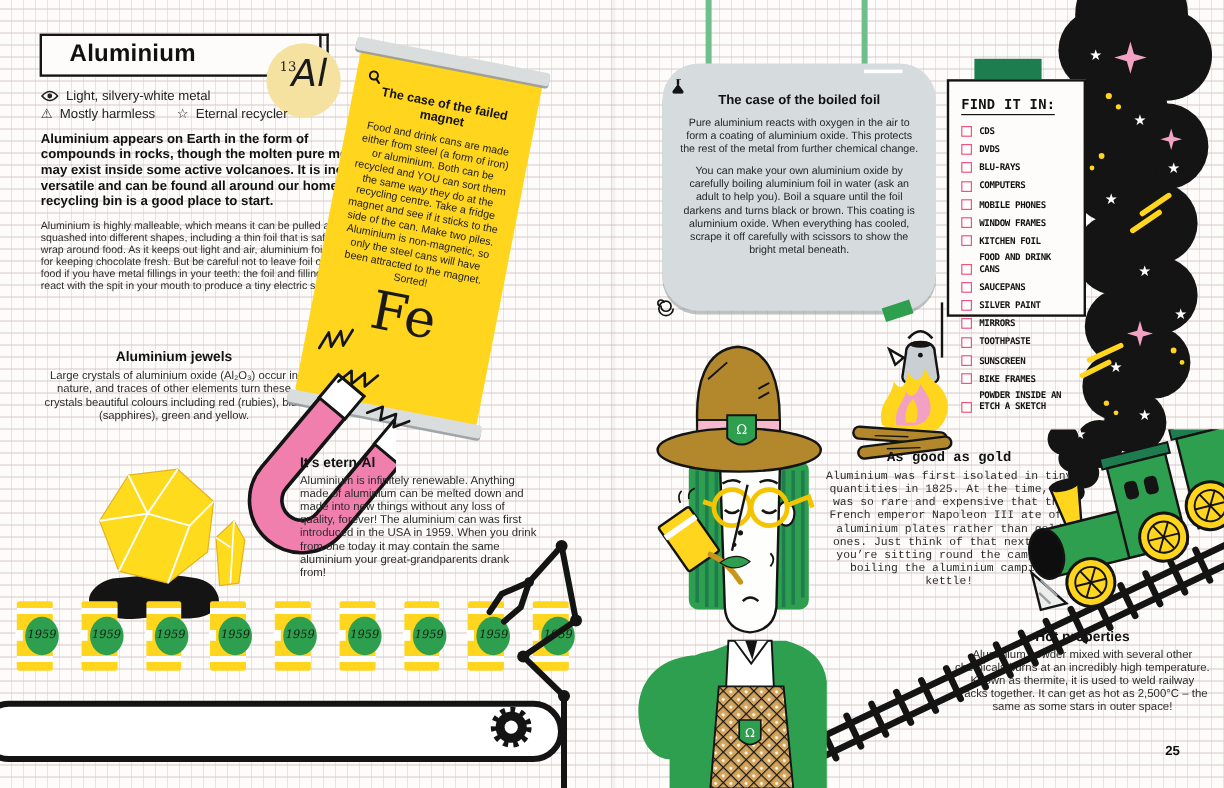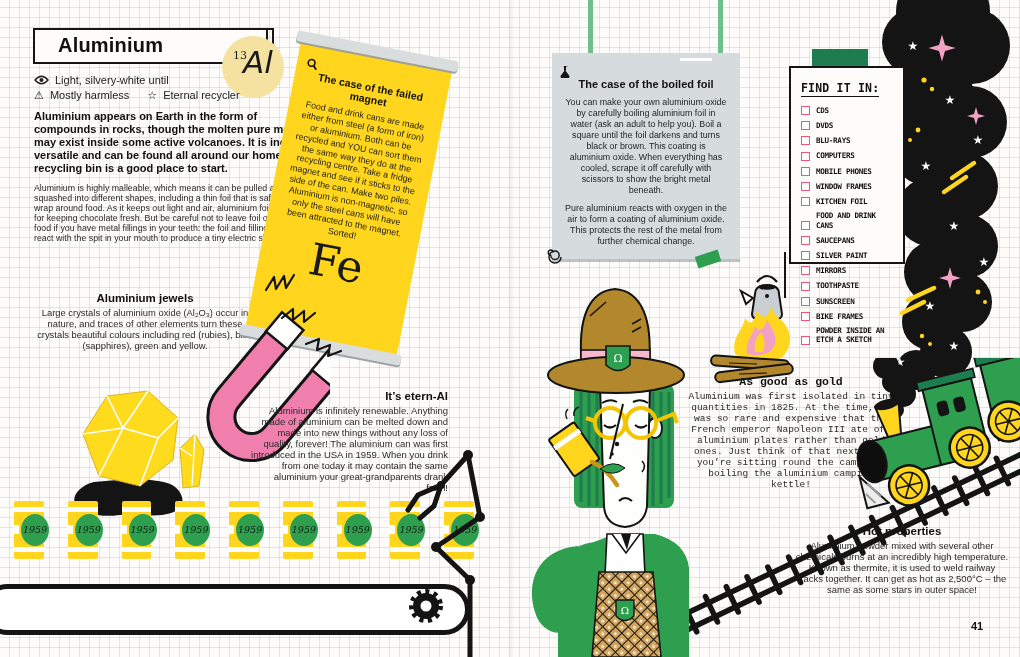--- a/index.html
+++ b/index.html
@@ -22,35 +22,35 @@
   .facts{left:34px;top:74px;width:300px;font-size:11px;color:#222;}
   .facts .row{display:flex;align-items:center;gap:6px;margin-bottom:3px;}
   .glyph{font-size:11px;line-height:1;}
   .intro{left:34px;top:110px;width:288px;font-size:11px;font-weight:bold;line-height:1.18;color:#111;}
   .body1{left:34px;top:183px;width:270px;font-size:8.8px;line-height:1.14;color:#2b2b2b;}
   
   .jewels{left:32px;top:292px;width:226px;text-align:center;}
   .jewels h3, .note h3{margin:0;font-size:11.5px;font-weight:bold;color:#111;}
   .jewels p{margin:3px 0 0;font-size:9.4px;line-height:1.18;color:#2b2b2b;}
   .note p{margin:3px 0 0;font-size:9.5px;line-height:1.16;color:#2b2b2b;}
-  .eternal{left:250px;top:390px;width:198px;text-align:right;}
+  .eternal{left:250px;top:380px;width:198px;text-align:left;}
   .gold{left:688px;top:375px;width:206px;text-align:center;font-family:Liberation Mono, monospace;}
   .hot{left:795px;top:525px;width:214px;text-align:center;}
   
   .bigcan{left:272px;top:52px;width:154px;height:292px;background:#FFD51E;transform:rotate(11deg);border-radius:4px;}
   .bigcan::before,.bigcan::after{content:"";position:absolute;left:-5px;right:-5px;height:11px;background:#D9DDDE;border-radius:3px;box-shadow:0 2px 0 rgba(150,155,158,.9);}
   .bigcan::before{top:-9px;} .bigcan::after{bottom:-9px;}
   .bigcan .inner{padding:16px 10px 6px;text-align:center;}
   .bigcan h3{margin:0;font-size:10.5px;font-weight:bold;line-height:1.15;color:#111;display:block;}
   .bigcan .mag{vertical-align:-2px;margin-right:2px;}
   .bigcan p{margin:6px 2px 0;font-size:8.9px;line-height:1.22;color:#1d1d1d;}
   .fe{margin-top:4px;font-size:44px;font-family:"DejaVu Serif",serif;color:#1a1a1a;line-height:1;}
   
   .string{top:0;width:5px;height:57px;background:#6FBF8B;}
-  .panel{left:552px;top:53px;width:188px;height:206px;background:#D6DBDE;box-shadow:0 3px 0 rgba(140,146,150,.55);}
+  .panel{left:552px;top:53px;width:228px;height:206px;background:#D6DBDE;box-shadow:0 3px 0 rgba(140,146,150,.55);border-radius:30px;}
   .panel .hi{position:absolute;right:28px;top:5px;width:32px;height:3px;background:#fff;}
   .panel h3{margin:13px 8px 0;font-size:11px;font-weight:bold;text-align:center;color:#111;}
   .panel p{margin:7px 13px 0;font-size:8.9px;line-height:1.24;text-align:center;color:#23272a;}
   .tape{right:20px;bottom:-6px;width:24px;height:12px;background:#2E9E4F;transform:rotate(-18deg);}
   
   .fiitab{left:812px;top:49px;width:56px;height:24px;background:#1E7D4F;}
   .fiibox{left:789px;top:66px;width:116px;height:198px;border:2px solid #141414;background:#FDFCFA;padding:10px 7px 6px 10px;box-sizing:border-box;z-index:3;}
   .fiibox h3{margin:0 0 8px;font-size:11.5px;font-weight:bold;font-family:"DejaVu Sans Mono",monospace;letter-spacing:.2px;border-bottom:1.6px solid #141414;display:inline-block;padding-bottom:1px;color:#111;}
   .fii-row{display:flex;gap:6px;margin-bottom:5.2px;align-items:flex-end;}
   .fii-box{flex:0 0 auto;width:7px;height:7px;border:1.8px solid #F0547A;background:#fff;margin-top:1px;}
@@ -79,21 +79,21 @@
     <span class="el-num">13</span>
     <span class="el-sym">Al</span>
   </div>
 
   <div class="abs facts">
     <div class="row">
       <svg width="15" height="10" viewBox="0 0 15 10">
           <path d="M1,5 Q7.5,-2.5 14,5 Q7.5,12.5 1,5 Z" fill="none" stroke="#222" stroke-width="1.4"></path>
           <circle cx="7.5" cy="5" r="2" fill="#222"></circle>
         </svg>
-      <span>Light, silvery-white until</span>
+      <span>Light, silvery-white metal</span>
     </div>
     <div class="row">
       <span class="glyph">⚠</span>
       <span>Mostly harmless</span>
       <span style="width:6px"></span>
       <span class="glyph">☆</span>
       <span>Eternal recycler</span>
     </div>
   </div>
 
@@ -199,22 +199,22 @@
   </svg>
 
   <div class="abs string" style="left:588px;"></div>
   <div class="abs string" style="left:718px;"></div>
 
   <div class="abs panel">
     <div class="hi"></div>
     <h3><svg width="11" height="12" viewBox="0 0 11 12" style="vertical-align:-2px;margin-right:3px;">
           <path d="M3.5,0 h4 M4.5,0 v4 l4.5,6 q0.5,2 -1.5,2 h-5 q-2,0 -1.5,-2 l4.5,-6 v-4" fill="#141414" stroke="#141414" stroke-width="1"></path>
         </svg><span>The case of the boiled foil</span></h3>
+    <p>Pure aluminium reacts with oxygen in the air to form a coating of aluminium oxide. This protects the rest of the metal from further chemical change.</p>
     <p>You can make your own aluminium oxide by carefully boiling aluminium foil in water (ask an adult to help you). Boil a square until the foil darkens and turns black or brown. This coating is aluminium oxide. When everything has cooled, scrape it off carefully with scissors to show the bright metal beneath.</p>
-    <p>Pure aluminium reacts with oxygen in the air to form a coating of aluminium oxide. This protects the rest of the metal from further chemical change.</p>
     <svg class="abs" style="left:-7px;bottom:-8px;" width="20" height="20" viewBox="0 0 20 20">
       <path d="M10,10 m6,0 a6,6 0 1 1 -6,-6 a4.2,4.2 0 1 1 -4.2,4.2 a2.6,2.6 0 1 1 2.6,-2.6" fill="none" stroke="#141414" stroke-width="1.4"></path>
     </svg>
     <div class="abs tape"></div>
   </div>
 
   <div class="abs fiitab"></div>
   <div class="abs fiibox">
     <h3>FIND IT IN:</h3>
     <div>
@@ -483,14 +483,14 @@
         <path d="M159,84 H185 M165.5,72.7 L178.5,95.3 M165.5,95.3 L178.5,72.7" stroke-width="1.6"></path>
       </g>
     </g>
   </svg>
 
   <div class="abs note hot">
     <h3>Hot properties</h3>
     <p>Aluminium powder mixed with several other chemicals burns at an incredibly high temperature. Known as thermite, it is used to weld railway tracks together. It can get as hot as 2,500°C – the same as some stars in outer space!</p>
   </div>
 
-  <div class="abs pagenum">41</div>
+  <div class="abs pagenum">25</div>
 </div>
 
 </body></html>

